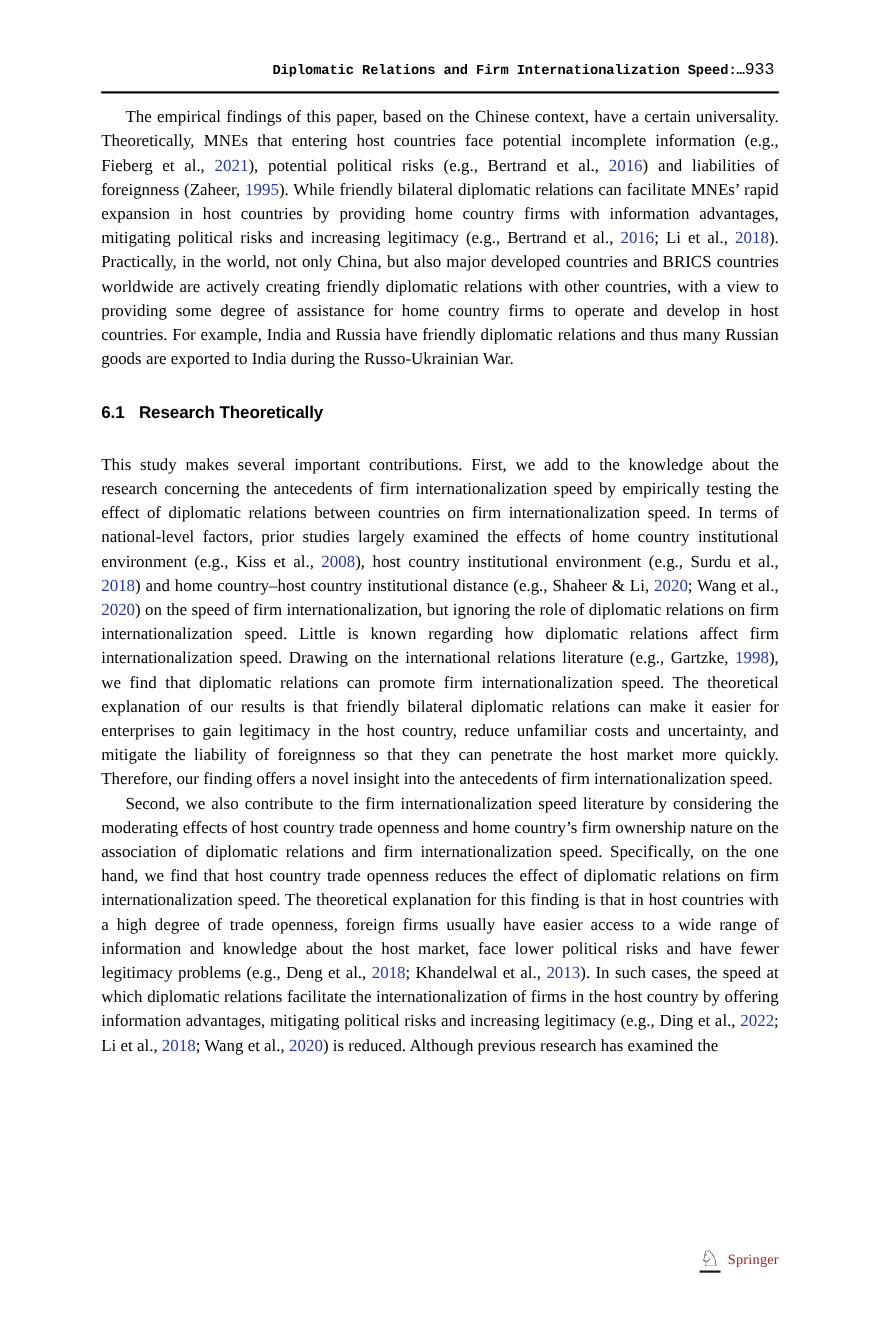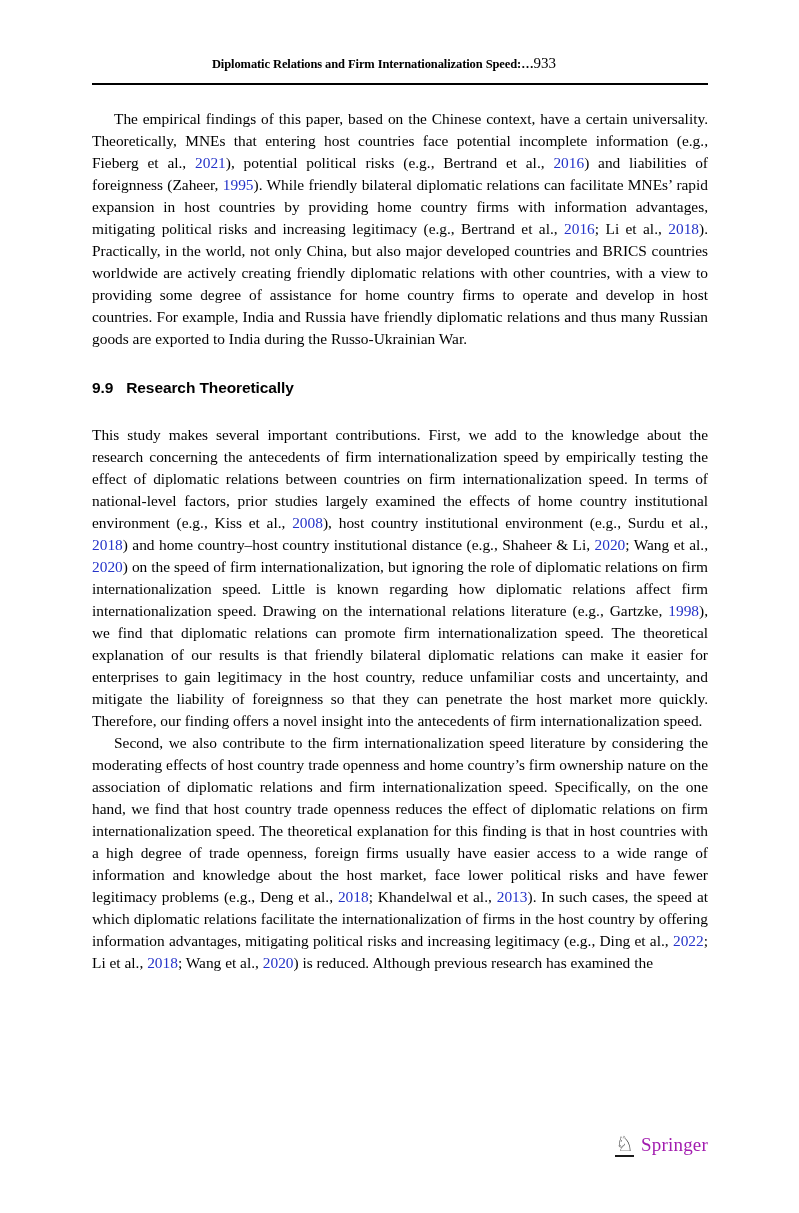--- a/index.html
+++ b/index.html
@@ -14,27 +14,27 @@
     overflow: hidden;
     font-family: "Liberation Serif", serif;
     color: #000000;
   }
   .page {
     position: absolute;
     inset: 0;
   }
   .running-header {
     position: absolute;
-    left: 76px;
+    left: 88px;
     width: 616px;
     top: 55px;
     display: flex;
-    justify-content: center;
+    justify-content: flex-end;
     align-items: baseline;
-    font-family: Liberation Serif, serif;
+    font-family: Liberation Mono, monospace;
     font-size: 12.5px;
   }
   .running-title {
     font-weight: bold;
     letter-spacing: -0.1px;
   }
   .page-number {
     font-weight: normal;
     font-size: 15px;
   }
@@ -43,21 +43,21 @@
     left: 92px;
     width: 616px;
     top: 83px;
     height: 0;
     border-top: 2px solid #000000;
   }
   .article-body {
     position: absolute;
     left: 92px;
     width: 616px;
-    top: 108px;
+    top: 96px;
     font-size: 15.4px;
     line-height: 22px;
     text-align: justify;
   }
   .para {
     margin: 0;
     padding: 0;
   }
   .para.indent {
     text-indent: 22px;
@@ -89,42 +89,42 @@
   .springer-knight {
     font-family: "DejaVu Sans", sans-serif;
     font-size: 21px;
     line-height: 22px;
     border-bottom: 2px solid #1a1a1a;
     padding-bottom: 0px;
     color: #1a1a1a;
   }
   .springer-word {
     font-family: "Liberation Serif", serif;
-    font-size: 19px;
+    font-size: 13px;
     line-height: 24px;
-    color: #a21caf;
+    color: #b91c1c;
     letter-spacing: 0.2px;
     text-align: center;
   }
 </style>
 </head>
 <body>
 
 <div class="page">
 
   <div class="running-header">
     <span class="running-title">Diplomatic Relations and Firm Internationalization Speed:…</span>
     <span class="page-number">933</span>
   </div>
 
   <div class="header-rule"></div>
 
   <div class="article-body">
       <p class="para indent"><span>The empirical findings of this paper, based on the Chinese context, have a certain universality. Theoretically, MNEs that entering host countries face potential incomplete information (e.g., Fieberg et al., </span><span class="cite">2021</span><span>), potential political risks (e.g., Bertrand et al., </span><span class="cite">2016</span><span>) and liabilities of foreignness (Zaheer, </span><span class="cite">1995</span><span>). While friendly bilateral diplomatic relations can facilitate MNEs’ rapid expansion in host countries by providing home country firms with information advantages, mitigating political risks and increasing legitimacy (e.g., Bertrand et al., </span><span class="cite">2016</span><span>; Li et al., </span><span class="cite">2018</span><span>). Practically, in the world, not only China, but also major developed countries and BRICS countries worldwide are actively creating friendly diplomatic relations with other countries, with a view to providing some degree of assistance for home country firms to operate and develop in host countries. For example, India and Russia have friendly diplomatic relations and thus many Russian goods are exported to India during the Russo-Ukrainian War.</span></p>
-      <h2 class="section-heading"><span class="sec-num">9.9</span><span>Research Theoretically</span></h2>
+      <h2 class="section-heading"><span class="sec-num">6.1</span><span>Research Theoretically</span></h2>
       <p class="para"><span>This study makes several important contributions. First, we add to the knowledge about the research concerning the antecedents of firm internationalization speed by empirically testing the effect of diplomatic relations between countries on firm internationalization speed. In terms of national-level factors, prior studies largely examined the effects of home country institutional environment (e.g., Kiss et al., </span><span class="cite">2008</span><span>), host country institutional environment (e.g., Surdu et al., </span><span class="cite">2018</span><span>) and home country–host country institutional distance (e.g., Shaheer &amp; Li, </span><span class="cite">2020</span><span>; Wang et al., </span><span class="cite">2020</span><span>) on the speed of firm internationalization, but ignoring the role of diplomatic relations on firm internationalization speed. Little is known regarding how diplomatic relations affect firm internationalization speed. Drawing on the international relations literature (e.g., Gartzke, </span><span class="cite">1998</span><span>), we find that diplomatic relations can promote firm internationalization speed. The theoretical explanation of our results is that friendly bilateral diplomatic relations can make it easier for enterprises to gain legitimacy in the host country, reduce unfamiliar costs and uncertainty, and mitigate the liability of foreignness so that they can penetrate the host market more quickly. Therefore, our finding offers a novel insight into the antecedents of firm internationalization speed.</span></p>
       <p class="para indent"><span>Second, we also contribute to the firm internationalization speed literature by considering the moderating effects of host country trade openness and home country’s firm ownership nature on the association of diplomatic relations and firm internationalization speed. Specifically, on the one hand, we find that host country trade openness reduces the effect of diplomatic relations on firm internationalization speed. The theoretical explanation for this finding is that in host countries with a high degree of trade openness, foreign firms usually have easier access to a wide range of information and knowledge about the host market, face lower political risks and have fewer legitimacy problems (e.g., Deng et al., </span><span class="cite">2018</span><span>; Khandelwal et al., </span><span class="cite">2013</span><span>). In such cases, the speed at which diplomatic relations facilitate the internationalization of firms in the host country by offering information advantages, mitigating political risks and increasing legitimacy (e.g., Ding et al., </span><span class="cite">2022</span><span>; Li et al., </span><span class="cite">2018</span><span>; Wang et al., </span><span class="cite">2020</span><span>) is reduced. Although previous research has examined the</span></p>
     </div>
 
   <div class="footer">
     <span class="springer-knight">♘</span>
     <span class="springer-word">Springer</span>
   </div>
 
 </div>

